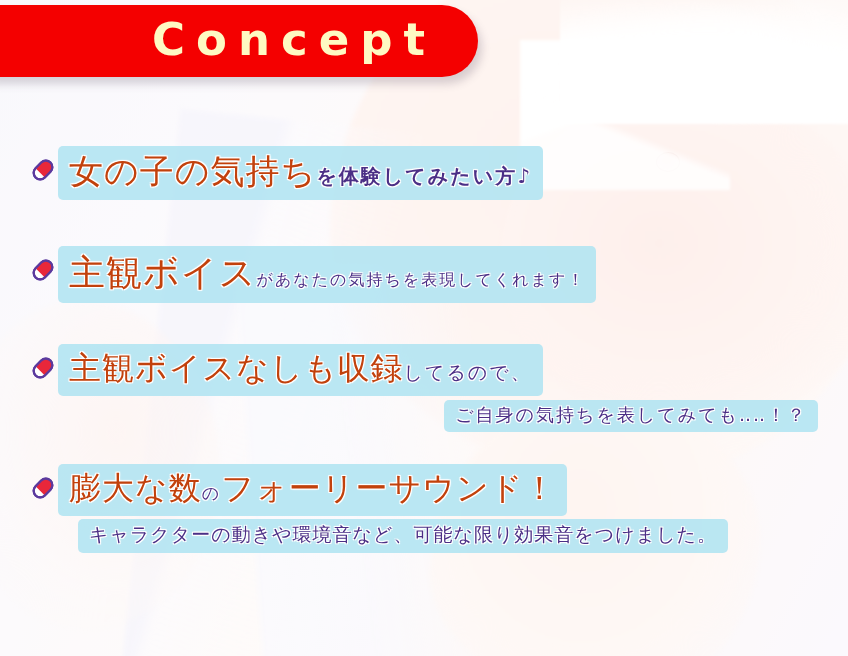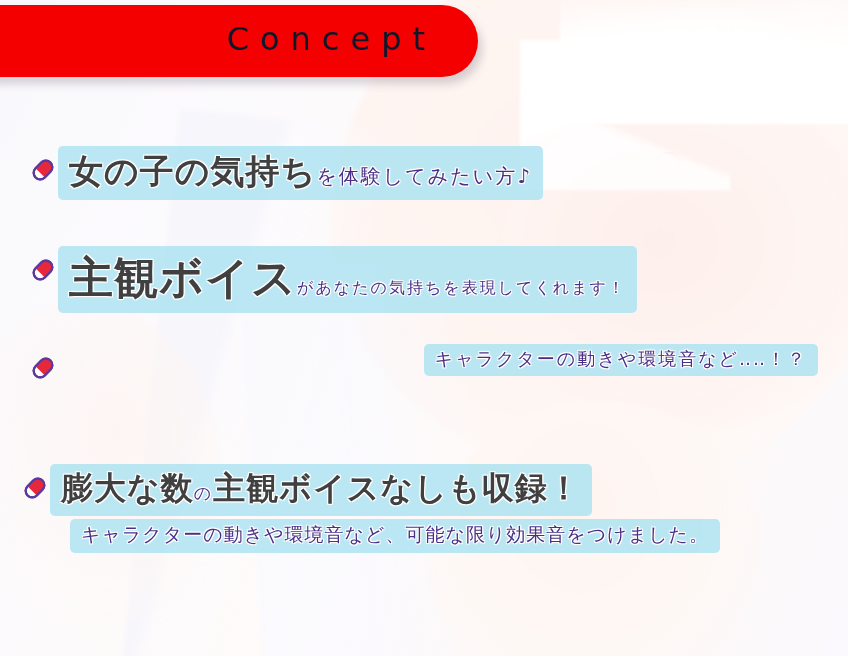--- a/index.html
+++ b/index.html
@@ -144,24 +144,24 @@
     background: #f40000;
     border-radius: 36px;
     box-shadow: 4px 7px 9px rgba(80,70,90,.22);
     display: flex;
     align-items: center;
     justify-content: flex-end;
     padding-right: 42px;
     box-sizing: border-box;
   }
   .title-text {
-    color: #0f172a;
-    font-size: 32px;
+    color: #fef9c3;
+    font-size: 45px;
     letter-spacing: 11px;
-    font-weight: 400;
+    font-weight: 700;
     line-height: 1;
     padding-bottom: 4px;
     white-space: nowrap;
   }
 
   
   .bullets {
     position: absolute;
     left: 0;
     top: 0;
@@ -193,51 +193,51 @@
     align-items: baseline;
     background: rgba(176,228,241,.88);
     border-radius: 5px;
     padding: 3px 11px 5px 11px;
     white-space: nowrap;
     align-self: flex-start;
   }
   .line.align-right { align-self: flex-end; }
 
   .hl {
-    color: #404040;
-    font-weight: 700;
+    color: #c2410c;
+    font-weight: 400;
     letter-spacing: 1px;
     text-shadow:
       0 0 2px #fff, 0 0 3px #fff,
       1px 1px 0 #fff, -1px 1px 0 #fff, 1px -1px 0 #fff, -1px -1px 0 #fff;
   }
   .nm {
     color: #4b2f86;
     letter-spacing: 2px;
     text-shadow:
       0 0 2px #fff, 0 0 3px #fff,
       1px 1px 0 #fff, -1px 1px 0 #fff, 1px -1px 0 #fff, -1px -1px 0 #fff;
   }
 
   
   #row1 { left: 28px; top: 146px; }
   #row1 .hl { font-size: 34px; }
-  #row1 .nm { font-size: 20px; }
+  #row1 .nm { font-size: 20px; font-weight: bold; }
 
   #row2 { left: 28px; top: 246px; }
-  #row2 .hl { font-size: 44px; }
+  #row2 .hl { font-size: 36px; }
   #row2 .nm { font-size: 16px; }
 
   #row3 { left: 28px; top: 344px; width: 790px; }
   #row3 .hl { font-size: 32px; }
   #row3 .nm { font-size: 19px; }
   #row3 .lines { width: 100%; }
   #row3 .sub .nm { font-size: 18px; }
 
-  #row4 { left: 20px; top: 464px; width: 800px; }
+  #row4 { left: 28px; top: 464px; width: 800px; }
   #row4 .hl { font-size: 32px; }
   #row4 .nm { font-size: 18px; }
   #row4 .lines { width: 100%; gap: 3px; }
   #row4 .body .nm { font-size: 19px; letter-spacing: 1px; }
   #row4 .body { margin-left: 20px; }
   #row4 .particle { font-size: 17px; }
 </style>
 </head>
 <body>
 
@@ -303,41 +303,45 @@
       <span class="pill-icon">
         <svg width="30" height="30" viewBox="0 0 30 30">
           <g transform="rotate(-45 15 15)">
             <rect x="4.5" y="8.5" width="21" height="13" rx="6.5" ry="6.5" fill="#ffffff" stroke="#5b3a9e" stroke-width="2.2"></rect>
             <path d="M11 8.5 H19 a6.5 6.5 0 0 1 0 13 H11 Z" fill="#e8273a"></path>
             <rect x="4.5" y="8.5" width="21" height="13" rx="6.5" ry="6.5" fill="none" stroke="#5b3a9e" stroke-width="2.2"></rect>
           </g>
         </svg>
       </span>
       <div class="lines">
+        <div class="line">
+          <span class="hl">主観ボイスなしも収録</span>
+          <span class="nm">してるので、</span>
+        </div>
         <div class="line align-right sub">
-          <span class="nm">キャラクターの動きや環境音など‥‥！？</span>
+          <span class="nm">ご自身の気持ちを表してみても‥‥！？</span>
         </div>
       </div>
     </div>
 
     <div class="bullet-row" id="row4">
       <span class="pill-icon">
         <svg width="30" height="30" viewBox="0 0 30 30">
           <g transform="rotate(-45 15 15)">
             <rect x="4.5" y="8.5" width="21" height="13" rx="6.5" ry="6.5" fill="#ffffff" stroke="#5b3a9e" stroke-width="2.2"></rect>
             <path d="M11 8.5 H19 a6.5 6.5 0 0 1 0 13 H11 Z" fill="#e8273a"></path>
             <rect x="4.5" y="8.5" width="21" height="13" rx="6.5" ry="6.5" fill="none" stroke="#5b3a9e" stroke-width="2.2"></rect>
           </g>
         </svg>
       </span>
       <div class="lines">
         <div class="line">
           <span class="hl">膨大な数</span>
           <span class="nm particle">の</span>
-          <span class="hl">主観ボイスなしも収録！</span>
+          <span class="hl">フォーリーサウンド！</span>
         </div>
         <div class="line body">
           <span class="nm">キャラクターの動きや環境音など、可能な限り効果音をつけました。</span>
         </div>
       </div>
     </div>
 
   </div>
 </div>
 

